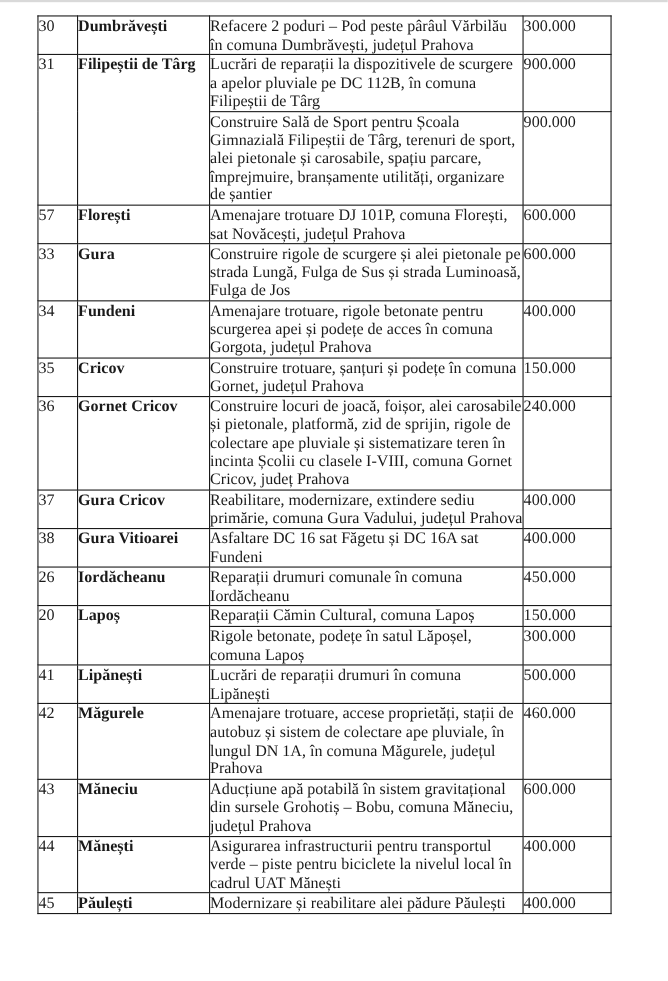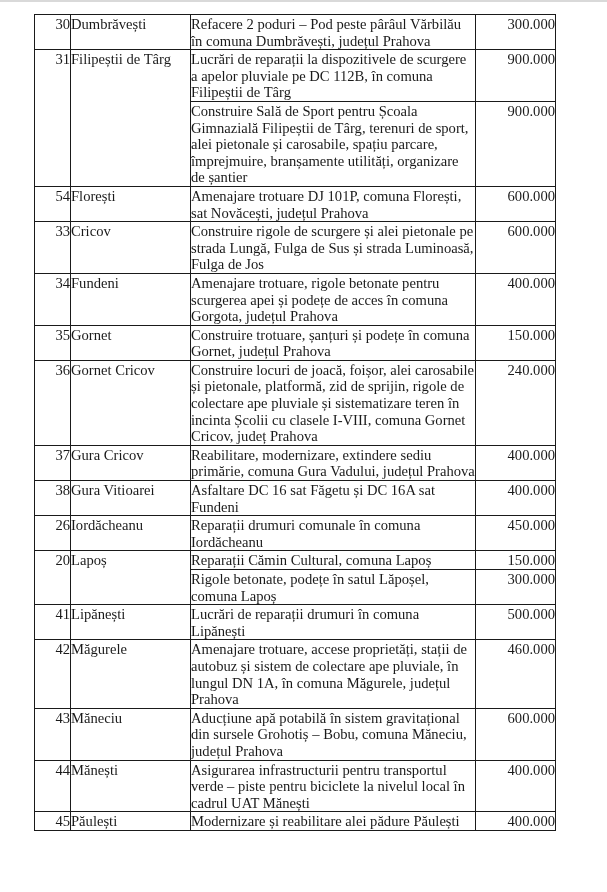--- a/index.html
+++ b/index.html
@@ -34,33 +34,33 @@
     table-layout: fixed;
   }
   table.funding td {
     border: 1px solid #1a1a1a;
     vertical-align: top;
     padding: 1px 0 0 0;
     overflow: visible;
     word-wrap: break-word;
   }
   td.nr {
-    text-align: right;
+    text-align: left;
   }
   td.name {
     padding-left: 8px;
     padding-right: 20px;
     text-align: justify;
+    font-weight: bold;
   }
   td.desc {
     padding-left: 4px;
     padding-right: 3px;
   }
   td.amt {
-    text-align: right;
     padding-right: 5px;
   }
   td.mid {
     vertical-align: middle;
   }
 </style>
 </head>
 <body>
 
 <div class="top-rule"></div>
@@ -83,40 +83,40 @@
         <td class="nr mid" rowspan="2">31</td>
         <td class="name mid" rowspan="2">Filipeștii de Târg</td>
         <td class="desc">Lucrări de reparații la dispozitivele de scurgere a apelor pluviale pe DC 112B, în comuna Filipeștii de Târg</td>
         <td class="amt">900.000</td>
       </tr>
       <tr>
         <td class="desc">Construire Sală de Sport pentru Școala Gimnazială Filipeștii de Târg, terenuri de sport, alei pietonale și carosabile, spațiu parcare, împrejmuire, branșamente utilități, organizare de șantier</td>
         <td class="amt">900.000</td>
       </tr>
       <tr>
-        <td class="nr" rowspan="1">54</td>
+        <td class="nr" rowspan="1">57</td>
         <td class="name" rowspan="1">Florești</td>
         <td class="desc">Amenajare trotuare DJ 101P, comuna Florești, sat Novăcești, județul Prahova</td>
         <td class="amt">600.000</td>
       </tr>
       <tr>
         <td class="nr" rowspan="1">33</td>
-        <td class="name" rowspan="1">Cricov</td>
+        <td class="name" rowspan="1">Gura</td>
         <td class="desc">Construire rigole de scurgere și alei pietonale pe strada Lungă, Fulga de Sus și strada Luminoasă, Fulga de Jos</td>
         <td class="amt">600.000</td>
       </tr>
       <tr>
         <td class="nr" rowspan="1">34</td>
         <td class="name" rowspan="1">Fundeni</td>
         <td class="desc">Amenajare trotuare, rigole betonate pentru scurgerea apei și podețe de acces în comuna Gorgota, județul Prahova</td>
         <td class="amt">400.000</td>
       </tr>
       <tr>
         <td class="nr" rowspan="1">35</td>
-        <td class="name" rowspan="1">Gornet</td>
+        <td class="name" rowspan="1">Cricov</td>
         <td class="desc">Construire trotuare, șanțuri și podețe în comuna Gornet, județul Prahova</td>
         <td class="amt">150.000</td>
       </tr>
       <tr>
         <td class="nr" rowspan="1">36</td>
         <td class="name" rowspan="1">Gornet Cricov</td>
         <td class="desc">Construire locuri de joacă, foișor, alei carosabile și pietonale, platformă, zid de sprijin, rigole de colectare ape pluviale și sistematizare teren în incinta Școlii cu clasele I-VIII, comuna Gornet Cricov, județ Prahova</td>
         <td class="amt">240.000</td>
       </tr>
       <tr>

